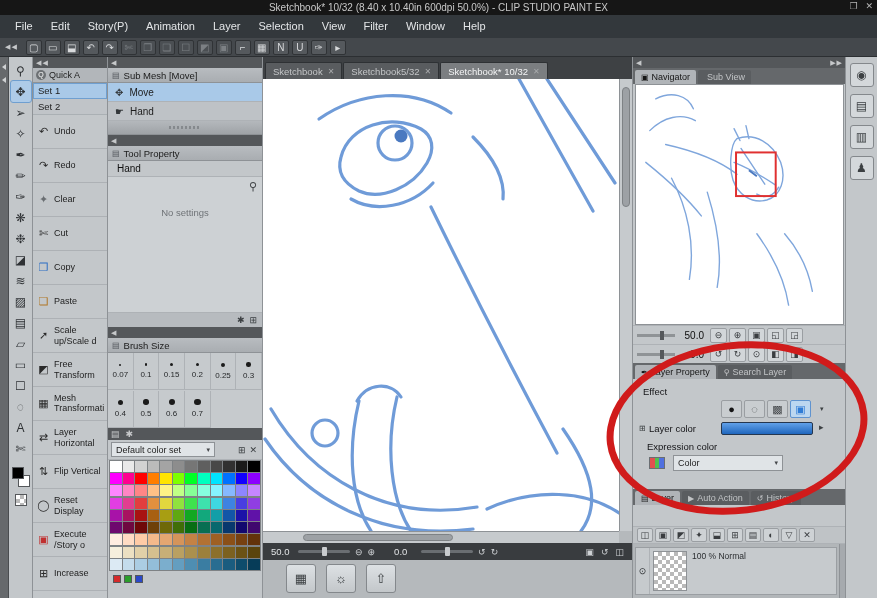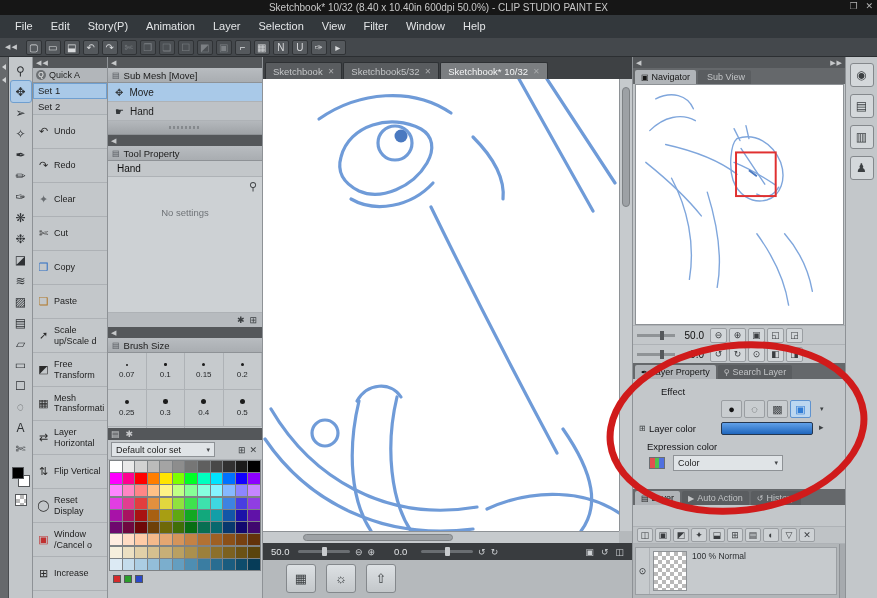--- a/index.html
+++ b/index.html
@@ -59,21 +59,21 @@
 .subtool-item{height:19px;display:flex;align-items:center;gap:6px;padding:0 7px;font-size:10px;color:#1d1d1d;border-bottom:1px solid #aeb2b6;background:#bec2c6;}
 .subtool-item.active{background:#a9c9e8;}
 .st-glyph{font-size:10px;color:#33373a;}
 .subtool-footer{height:14px;background:linear-gradient(#b4b8bc,#9fa3a7);border-bottom:1px solid #8e9296;display:flex;align-items:center;justify-content:center;}
 .grip{width:32px;height:3px;background:repeating-linear-gradient(90deg,#85898d 0 2px,transparent 2px 4px);}
 .tp-toolname{height:16px;display:flex;align-items:center;padding:0 9px;font-size:10px;color:#101010;border-bottom:1px solid #aeb2b6;}
 .tp-settings{position:relative;height:136px;background:#cdd1d4;border-bottom:1px solid #aeb2b6;}
 .tp-empty{position:absolute;left:0;right:0;top:30px;text-align:center;font-size:9.5px;color:#6f7377;}
 .tp-mag{position:absolute;right:5px;top:3px;font-size:11px;color:#44474a;}
 .tp-footer{height:14px;display:flex;justify-content:flex-end;gap:5px;align-items:center;padding:0 5px;background:#b7b bbf;background:#b7bbbf;}
-.brush-grid{display:grid;grid-template-columns:repeat(4,1fr);height:75px;overflow:hidden;background:#c6cacd;}
+.brush-grid{display:grid;grid-template-columns:repeat(6,1fr);height:75px;overflow:hidden;background:#c6cacd;}
 .brush-cell{height:37px;border-right:1px solid #aeb2b6;border-bottom:1px solid #aeb2b6;display:flex;flex-direction:column;align-items:center;justify-content:center;gap:4px;}
 .brush-dot{width:var(--d,3px);height:var(--d,3px);border-radius:50%;background:#1b1b1b;}
 .brush-val{font-size:8px;color:#26282a;}
 .cs-strip{gap:5px;height:12px;}
 .cs-row{height:20px;display:flex;align-items:center;gap:4px;padding:0 3px;background:#c3c7ca;border-bottom:1px solid #aeb2b6;}
 .cs-dd{width:104px;}
 .cs-row-icons{display:flex;gap:4px;margin-left:auto;padding-right:2px;}
 .cs-grid{display:grid;grid-template-columns:repeat(12,1fr);gap:1px;background:#7e8285;padding:1px;margin:0 1px;height:111px;overflow:hidden;}
 .cs-swatch{height:11px;}
 .cs-footer{height:27px;display:flex;align-items:flex-start;gap:3px;padding:4px 5px;}
@@ -115,21 +115,21 @@
 .nav-row.r1{top:268px;}
 .nav-row.r2{top:287px;}
 .nav-slider{position:relative;width:38px;height:3px;background:#8f9396;flex:none;}
 .nav-dot{position:absolute;left:60%;top:-3px;width:4px;height:9px;background:#55585b;}
 .nav-val{font-size:10px;color:#0c0c0c;min-width:26px;text-align:right;}
 .nav-icons{display:flex;gap:2px;margin-left:3px;}
 .nav-icon{width:17px;height:15px;background:#d2d6d9;border:1px solid #9a9ea2;font-size:9px;line-height:13px;text-align:center;color:#3a3d40;border-radius:2px;}
 .lp-tabs{top:306px;}
 .lp-content{top:322px;height:110px;background:#c3c7ca;}
 .lp-label{position:absolute;font-size:9.5px;color:#141417;}
-.lp-label.effect{left:28px;top:7px;}
+.lp-label.effect{left:10px;top:7px;}
 .lp-effects{position:absolute;left:88px;top:21px;display:flex;gap:2px;}
 .fx-btn{width:21px;height:18px;background:#c9cdd0;border:1px solid #9a9ea2;display:flex;align-items:center;justify-content:center;border-radius:2px;}
 .fx-btn.active{background:#bcd7f0;border-color:#5f93cf;}
 .fx-glyph{font-size:11px;}
 .fx-more{position:absolute;left:187px;top:26px;font-size:7px;color:#3c4043;}
 .lc-expand{position:absolute;left:6px;top:45px;font-size:8px;color:#3c4043;}
 .lp-label.lc{left:16px;top:44px;}
 .lc-bar{position:absolute;left:88px;top:43px;width:92px;height:13px;background:linear-gradient(#60a0e8,#1f66bd);border:1px solid #24364e;border-radius:2px;}
 .lc-arrow{position:absolute;left:186px;top:43px;font-size:9px;color:#3c4043;}
 .lp-label.exp{left:14px;top:62px;}
@@ -378,21 +378,21 @@
           <span class="qa-label">Flip Vertical</span>
         </div>
 
         <div class="qa-item">
           <span class="qa-icon" style="color: rgb(42, 42, 42);">◯</span>
           <span class="qa-label">Reset Display</span>
         </div>
 
         <div class="qa-item">
           <span class="qa-icon" style="color: rgb(192, 48, 48);">▣</span>
-          <span class="qa-label">Window /Cancel o</span>
+          <span class="qa-label">Execute /Story o</span>
         </div>
 
         <div class="qa-item">
           <span class="qa-icon" style="color: rgb(42, 42, 42);">⊞</span>
           <span class="qa-label">Increase</span>
         </div>
       </div>
   </div>
 
   <div class="subcol">

